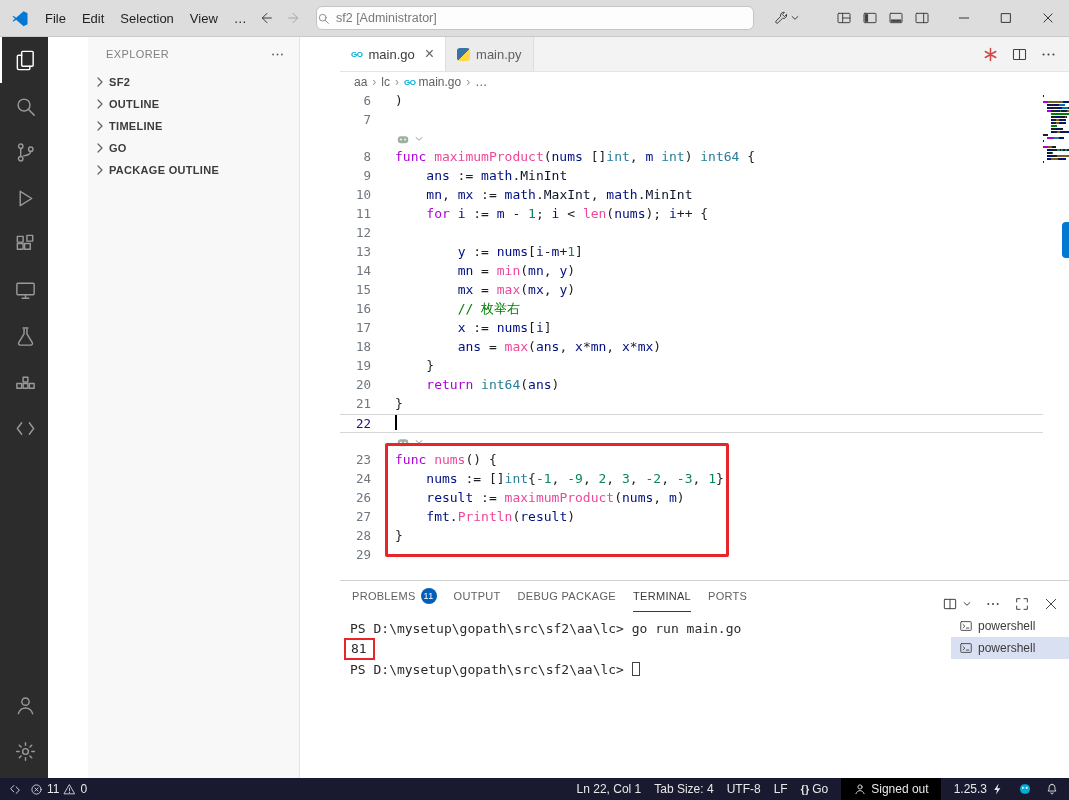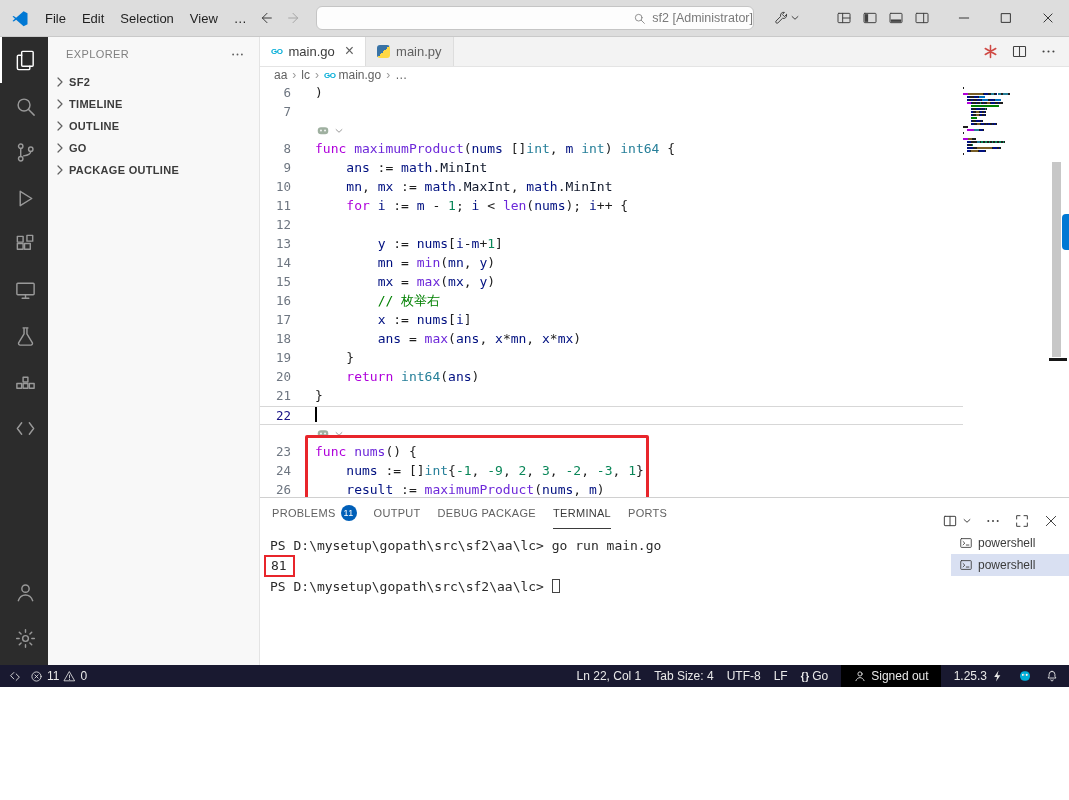--- a/index.html
+++ b/index.html
@@ -12,32 +12,32 @@
   .titlebar { height:37px; background:#dddddd; border-bottom:1px solid #c9c9c9;
     display:flex; align-items:center; }
   .logo { width:18px; height:18px; margin:0 8px 0 11px; flex:none; }
   .menus { display:flex; font-size:13px; color:#1f1f1f; }
   .menus span { padding:3px 8px; border-radius:5px; }
   .tb-spacer { flex:1; }
   .nav { display:flex; gap:12px; margin-right:14px; }
   .nav .icn { width:16px; height:16px; color:#3b3b3b; }
   .nav .dis { color:#a6a6a6; }
   .searchbox { width:438px; height:24px; background:#fdfdfd; border:1px solid #c5c5c5;
-    border-radius:6px; display:flex; align-items:center; justify-content:flex-end; gap:6px;
+    border-radius:6px; display:flex; align-items:center; justify-content:flex-start; gap:6px;
     color:#7a7a7a; font-size:12.5px; }
   .s-icn { width:13px; height:13px; color:#7a7a7a; }
   .tb-right { display:flex; align-items:center; margin-left:14px; }
   .tbi { width:16px; height:16px; color:#424242; margin:0 5px; }
   .tbi.chev { width:10px; height:10px; margin-left:-4px; }
   .layout-group { display:flex; align-items:center; margin-left:26px; margin-right:8px; }
   .wc { width:42px; height:36px; display:flex; align-items:center; justify-content:center; color:#1f1f1f; }
   .wc .icn { width:14px; height:14px; }
 
   
-  .main { display:flex; height:628px; }
+  .main { display:flex; height:741px;gap:40px; }
 
   .activitybar { width:48px; background:#2c2c2c; display:flex; flex-direction:column; flex:none; }
   .ab-item { height:46px; display:flex; align-items:center; justify-content:center;
     color:#999; border-left:2px solid transparent; }
   .ab-item.active { color:#fff; border-left-color:#fff; }
   .ab-icn { width:23px; height:23px; }
   .ab-bottom { margin-top:auto; margin-bottom:4px; }
 
   .sidebar { width:212px; background:#f8f8f8; border-right:1px solid #e4e4e4; flex:none; }
   .sb-header { height:34px; display:flex; align-items:center; padding:0 14px 0 18px;
@@ -121,21 +121,21 @@
   .statusbar { height:22px; background:#191930; color:#e9e9e9; display:flex;
     align-items:center; font-size:12px; }
   .sb-left { display:flex; align-items:center; gap:8px; padding-left:8px; }
   .sb-right { margin-left:auto; display:flex; align-items:center; gap:13px; padding-right:10px; }
   .sb-item { display:flex; align-items:center; gap:4px; height:22px; }
   .sb-icn { width:14px; height:14px; }
   .err-icn { width:13px; height:13px; }
   .signed { background:#000; padding:0 12px; }
   .braces { font-size:10px; letter-spacing:-1px; font-weight:700; }
 </style>
-<style>.tok-kw{color:#af00db}.tok-fn{color:#6d28d9}.tok-var{color:#001080}.tok-const{color:#0f172a}.tok-type{color:#267f99}.tok-num{color:#098658}.tok-com{color:#008000}.tok-def{color:#1e1e1e}</style></head>
+<style>.tok-kw{color:#af00db}.tok-fn{color:#ec4899}.tok-var{color:#001080}.tok-const{color:#0f172a}.tok-type{color:#267f99}.tok-num{color:#098658}.tok-com{color:#008000}.tok-def{color:#1e1e1e}</style></head>
 <body>
 
 <div class="titlebar">
   <span class="icn logo">
       <svg viewBox="0 0 24 24" fill="none" stroke="currentColor" stroke-width="1.5" stroke-linecap="round" stroke-linejoin="round">
         <path d="M16.8 3L6.8 11.7 3.6 9.2 2 10l3.3 3L2 16l1.6.8 3.2-2.5L16.8 23 22 20.4V5.6L16.8 3z" fill="#0078d4" stroke="none"></path>
       </svg>
     </span>
   <div class="menus" id="menus">
       <span>File</span>
@@ -346,29 +346,29 @@
             </svg>
           </span>
           <span>SF2</span>
         </div>
         <div class="sb-section">
           <span class="icn chev-r">
             <svg viewBox="0 0 24 24" fill="none" stroke="currentColor" stroke-width="1.5" stroke-linecap="round" stroke-linejoin="round">
               <path d="M9 6l6 6-6 6" stroke-width="1.8"></path>
             </svg>
           </span>
-          <span>TIMELINE</span>
+          <span>OUTLINE</span>
         </div>
         <div class="sb-section">
           <span class="icn chev-r">
             <svg viewBox="0 0 24 24" fill="none" stroke="currentColor" stroke-width="1.5" stroke-linecap="round" stroke-linejoin="round">
               <path d="M9 6l6 6-6 6" stroke-width="1.8"></path>
             </svg>
           </span>
-          <span>OUTLINE</span>
+          <span>TIMELINE</span>
         </div>
         <div class="sb-section">
           <span class="icn chev-r">
             <svg viewBox="0 0 24 24" fill="none" stroke="currentColor" stroke-width="1.5" stroke-linecap="round" stroke-linejoin="round">
               <path d="M9 6l6 6-6 6" stroke-width="1.8"></path>
             </svg>
           </span>
           <span>GO</span>
         </div>
         <div class="sb-section">

